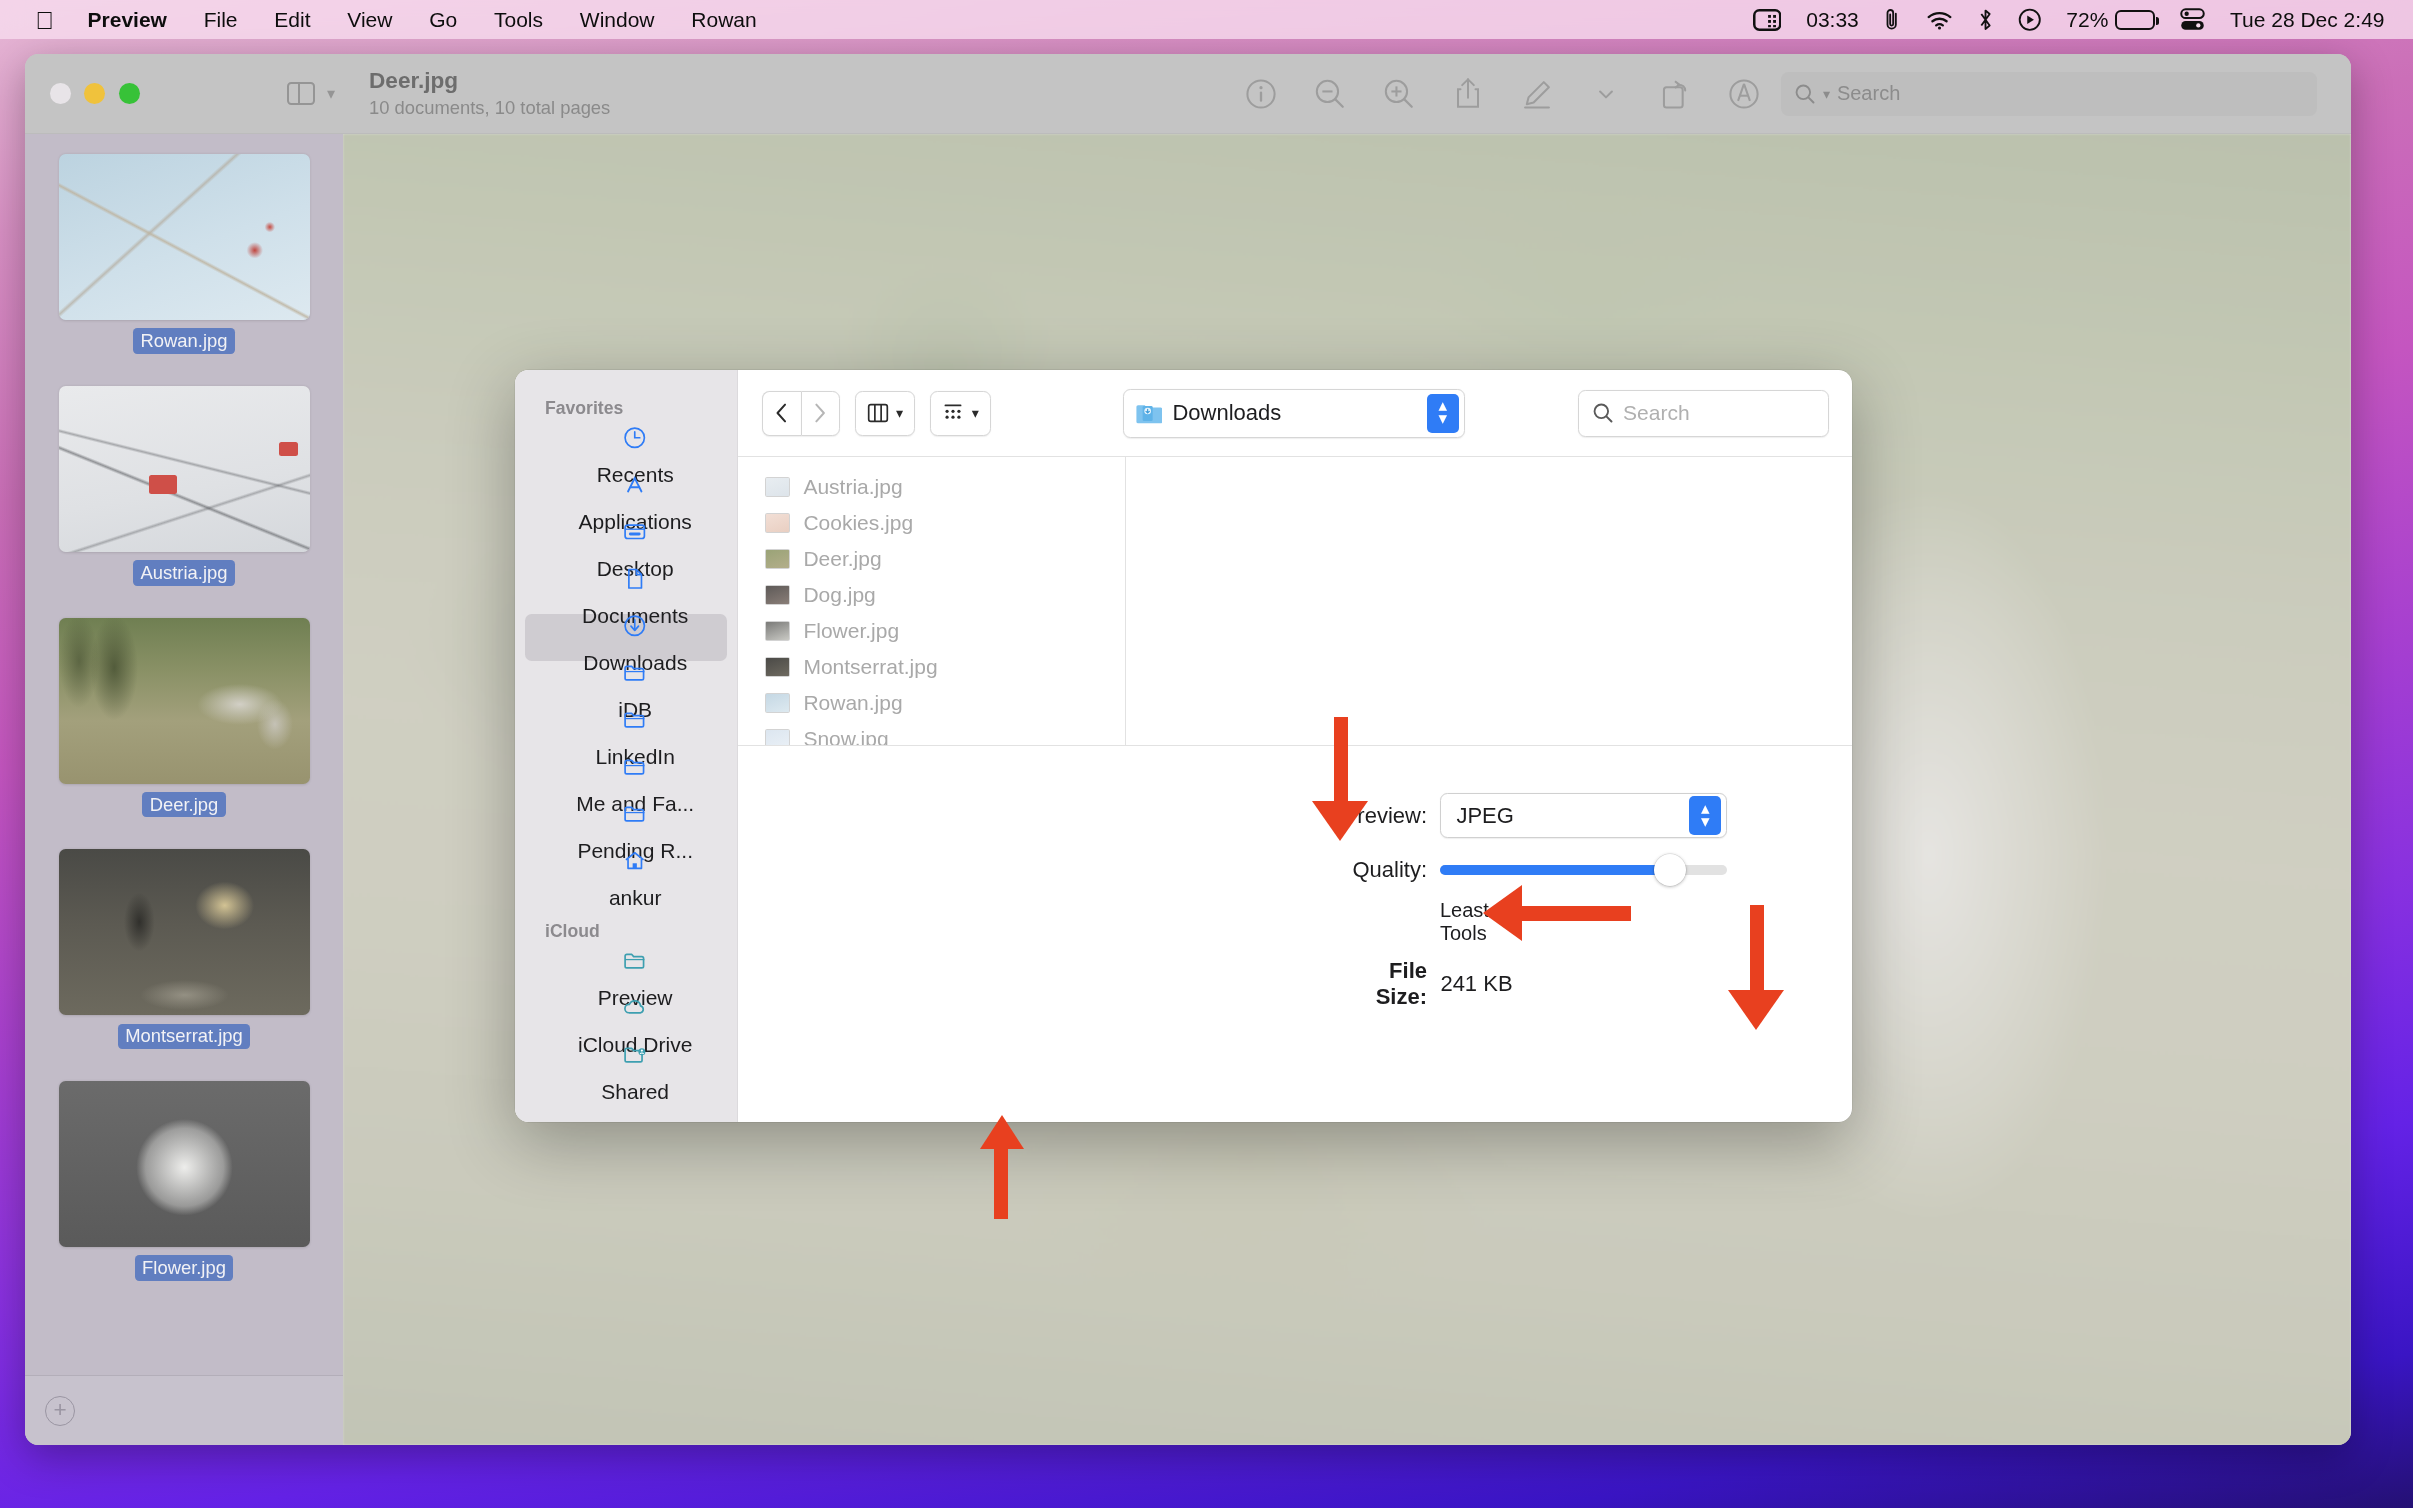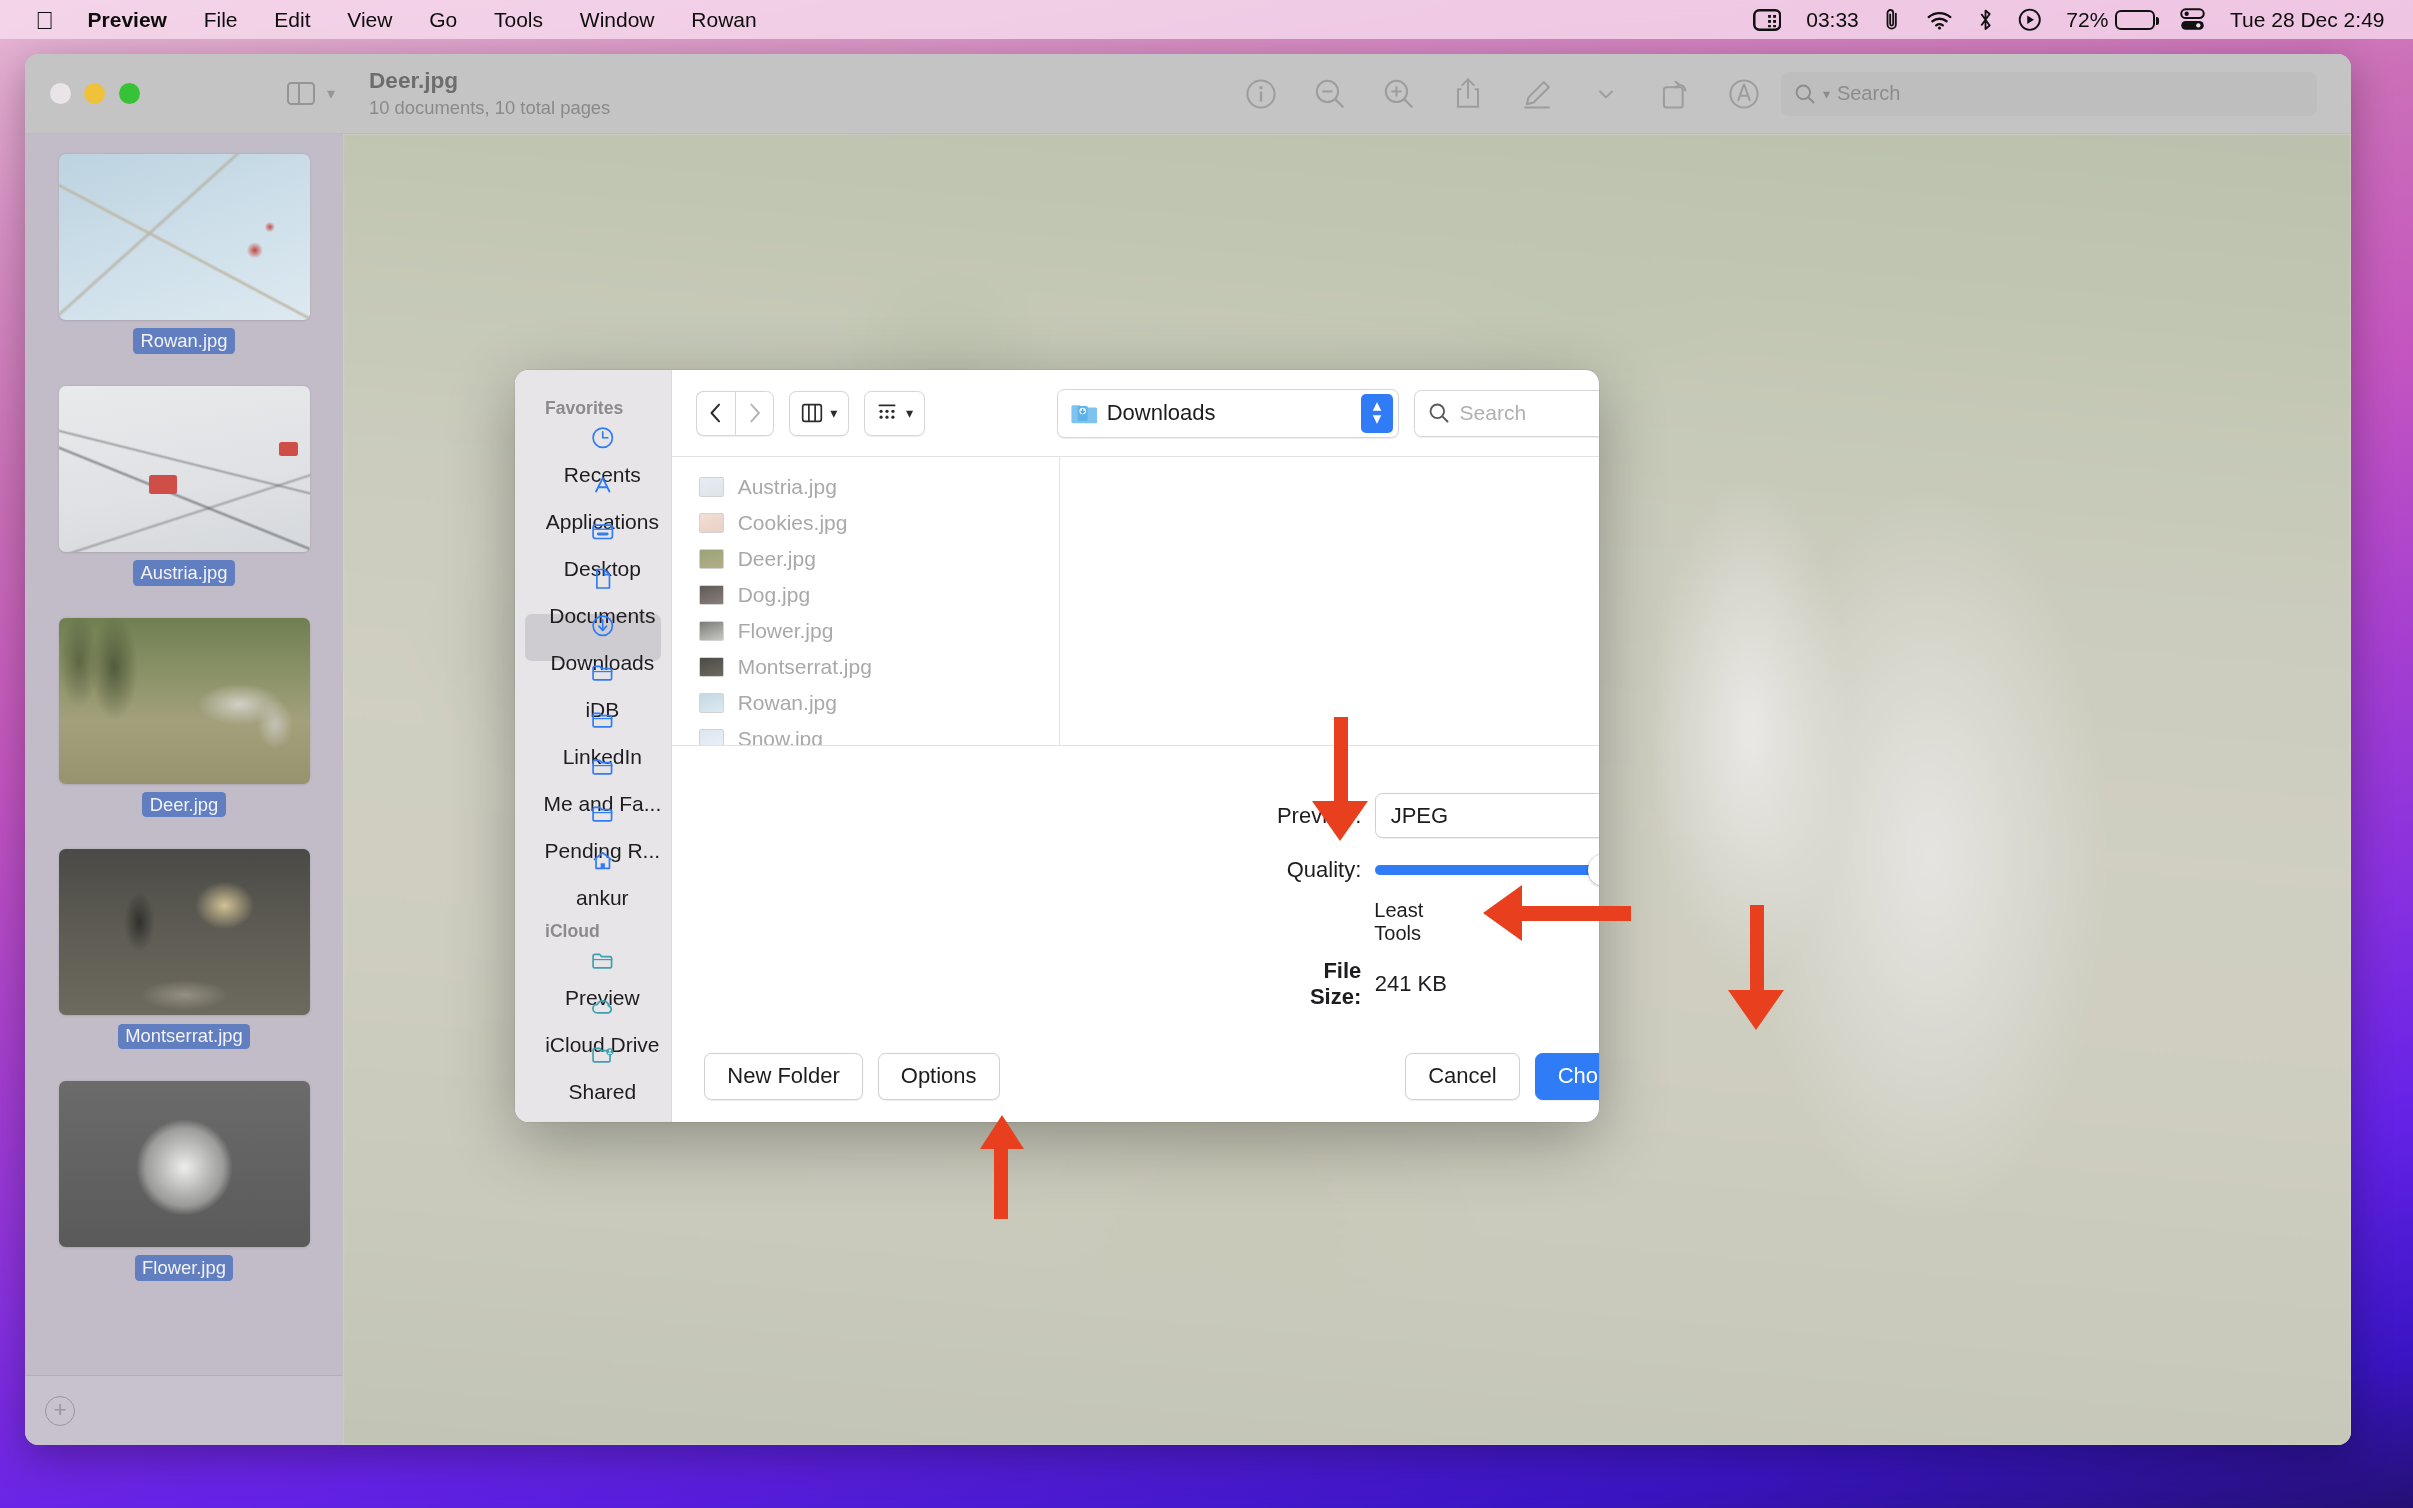--- a/index.html
+++ b/index.html
@@ -123,21 +123,21 @@
       radial-gradient(ellipse 251px 184px at 12% 40%, rgba(128,140,96,0.4), rgba(0,0,0,0) 72%),
       radial-gradient(ellipse 352px 218px at 45% 78%, rgba(150,148,104,0.45), rgba(0,0,0,0) 75%),
       linear-gradient(185deg, #7e8c5e 0%, #8f9a6c 16%, #a3a582 34%, #adab8c 50%,
                       #a9a888 66%, #9fa07e 82%, #8e9470 100%);
     filter: blur(0.8px);
   }
   .photo-dim { position: absolute; inset: 0; background: rgba(236,236,238,0.55); }
 
   
   .dialog {
-    position: absolute; left: 515px; top: 370px; width: 1084px; height: 752px;
+    position: absolute; left: 515px; top: 370px; width: 1337px; height: 752px;
     background: #ffffff; border-radius: 13.4px;
     box-shadow: 0 18.4px 67px rgba(0,0,0,0.30), 0 0 0 0.4px rgba(0,0,0,0.12);
     display: flex; overflow: hidden; z-index: 50;
   }
   .dlg-sidebar {
     width: 223px; background: #e7e5e8; padding-top: 18.4px;
     border-right: 0.8px solid #dcdadd;
   }
   .sec-head {
     font-size: 17.6px; color: #8c8a8e; font-weight: bold;
@@ -729,28 +729,20 @@
           <span>Least</span>
           <span>Tools</span>
         </div>
 
         <div class="filesize-row">
           <div class="opt-label">File Size:</div>
           <div class="filesize-val">241 KB</div>
         </div>
       </div>
 
-      <div class="dlg-footer">
-        <div class="btn">New Folder</div>
-        <div class="btn">Options</div>
-        <div class="footer-right">
-          <div class="btn">Cancel</div>
-          <div class="btn primary">Choose</div>
-        </div>
-      </div>
     </div>
   </div>
 </div>
 
 <div class="arrow" style="left:1312px; top:717px; width:57px; height:124px;">
   <div class="a-shaft" style="left:22px; top:0; width:14.2px; height:87px;"></div>
   <div class="a-head head-down" style="left:0; top:84px;"></div>
 </div>
 
 <div class="arrow" style="left:1483px; top:885px; width:147px; height:57px;">

